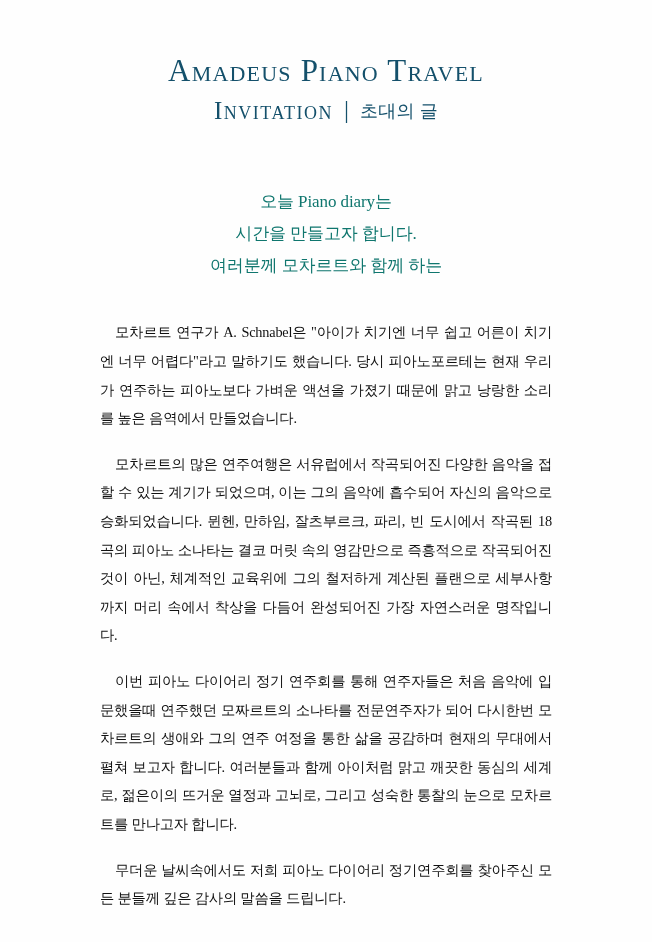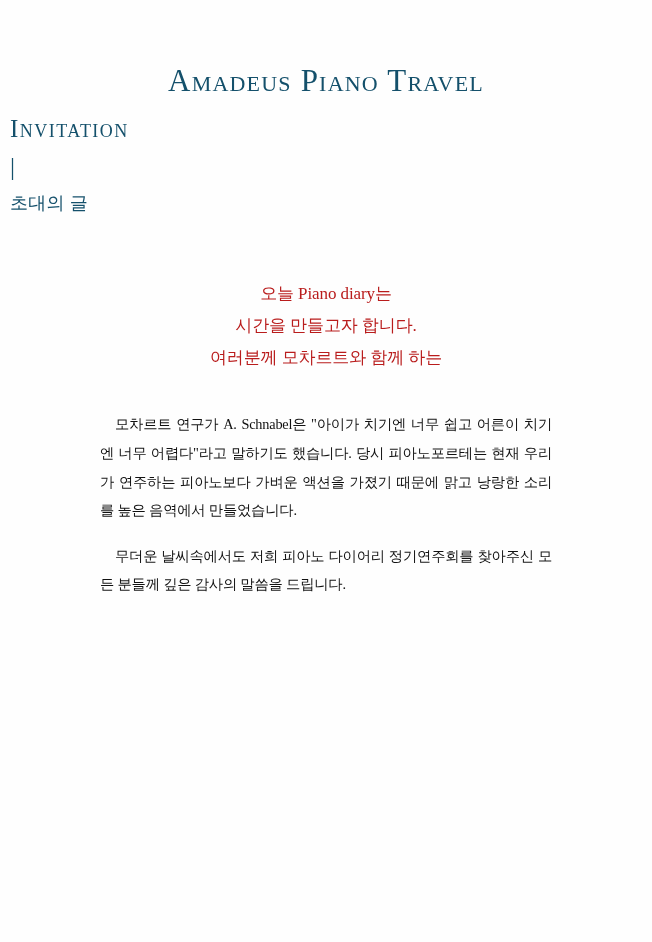--- a/index.html
+++ b/index.html
@@ -12,46 +12,45 @@
     background: #fefefe;
     font-family: "Liberation Serif", serif;
     color: #1a1a1a;
     overflow: hidden;
   }
   .page {
     position: relative;
     width: 652px;
     height: 942px;
     box-sizing: border-box;
-    padding: 10px;
+    padding: 0;
   }
 
   
   .masthead {
     padding-top: 54px;
     text-align: center;
   }
   .masthead-title {
     font-family: "Liberation Serif", serif;
     font-size: 31px;
     letter-spacing: 1.2px;
     color: #14506b;
     font-variant: small-caps;
     text-transform: capitalize;
     line-height: 1.1;
     white-space: nowrap;
   }
   .masthead-sub {
-    margin-top: 17px;
+    margin-top: 9px;
     display: flex;
     align-items: baseline;
     justify-content: center;
     gap: 11px;
     color: #14506b;
-    flex-direction: column;
   }
   .masthead-sub .word {
     font-size: 25px;
     font-variant: small-caps;
     letter-spacing: 1.5px;
   }
   .masthead-sub .bar {
     font-size: 25px;
     font-weight: 300;
     color: #14506b;
@@ -60,21 +59,21 @@
   .masthead-sub .ko {
     font-size: 18px;
     letter-spacing: 0.3px;
     transform: translateY(-2px);
   }
 
   
   .lead {
     margin-top: 61px;
     text-align: center;
-    color: #b91c1c;
+    color: #0f766e;
     font-size: 17px;
     line-height: 1.87;
   }
   .lead .lead-line {
     display: block;
     letter-spacing: -0.1px;
   }
 
   
   .body-wrap {
@@ -110,16 +109,18 @@
   </div>
 
   <div class="lead">
     <span class="lead-line">오늘 Piano diary는</span>
     <span class="lead-line">시간을 만들고자 합니다.</span>
     <span class="lead-line">여러분께 모차르트와 함께 하는</span>
   </div>
 
   <div class="body-wrap">
     <p class="para">모차르트 연구가 A. Schnabel은 "아이가 치기엔 너무 쉽고 어른이 치기엔 너무 어렵다"라고 말하기도 했습니다. 당시 피아노포르테는 현재 우리가 연주하는 피아노보다 가벼운 액션을 가졌기 때문에 맑고 낭랑한 소리를 높은 음역에서 만들었습니다.</p>
+    <p class="para">모차르트의 많은 연주여행은 서유럽에서 작곡되어진 다양한 음악을 접할 수 있는 계기가 되었으며, 이는 그의 음악에 흡수되어 자신의 음악으로 승화되었습니다. 뮌헨, 만하임, 잘츠부르크, 파리, 빈 도시에서 작곡된 18곡의 피아노 소나타는 결코 머릿 속의 영감만으로 즉흥적으로 작곡되어진 것이 아닌, 체계적인 교육위에 그의 철저하게 계산된 플랜으로 세부사항까지 머리 속에서 착상을 다듬어 완성되어진 가장 자연스러운 명작입니다.</p>
+    <p class="para">이번 피아노 다이어리 정기 연주회를 통해 연주자들은 처음 음악에 입문했을때 연주했던 모짜르트의 소나타를 전문연주자가 되어 다시한번 모차르트의 생애와 그의 연주 여정을 통한 삶을 공감하며 현재의 무대에서 펼쳐 보고자 합니다. 여러분들과 함께 아이처럼 맑고 깨끗한 동심의 세계로, 젊은이의 뜨거운 열정과 고뇌로, 그리고 성숙한 통찰의 눈으로 모차르트를 만나고자 합니다.</p>
     <p class="para">무더운 날씨속에서도 저희 피아노 다이어리 정기연주회를 찾아주신 모든 분들께 깊은 감사의 말씀을 드립니다.</p>
   </div>
 
 </div>
 
 </body></html>

